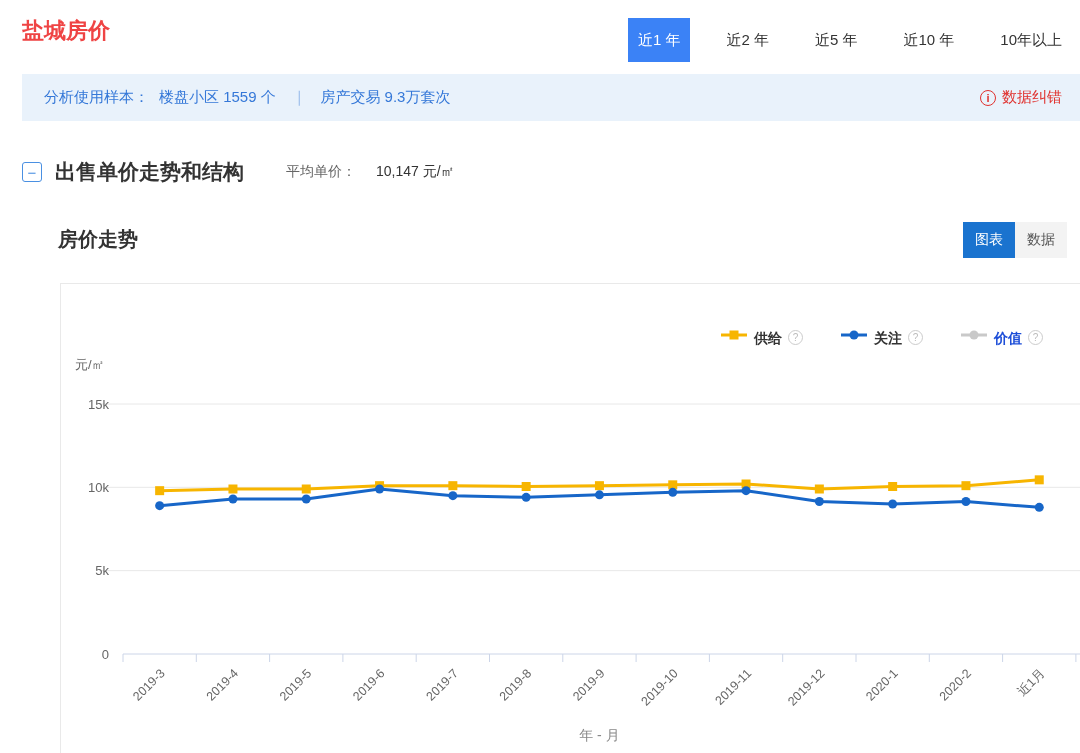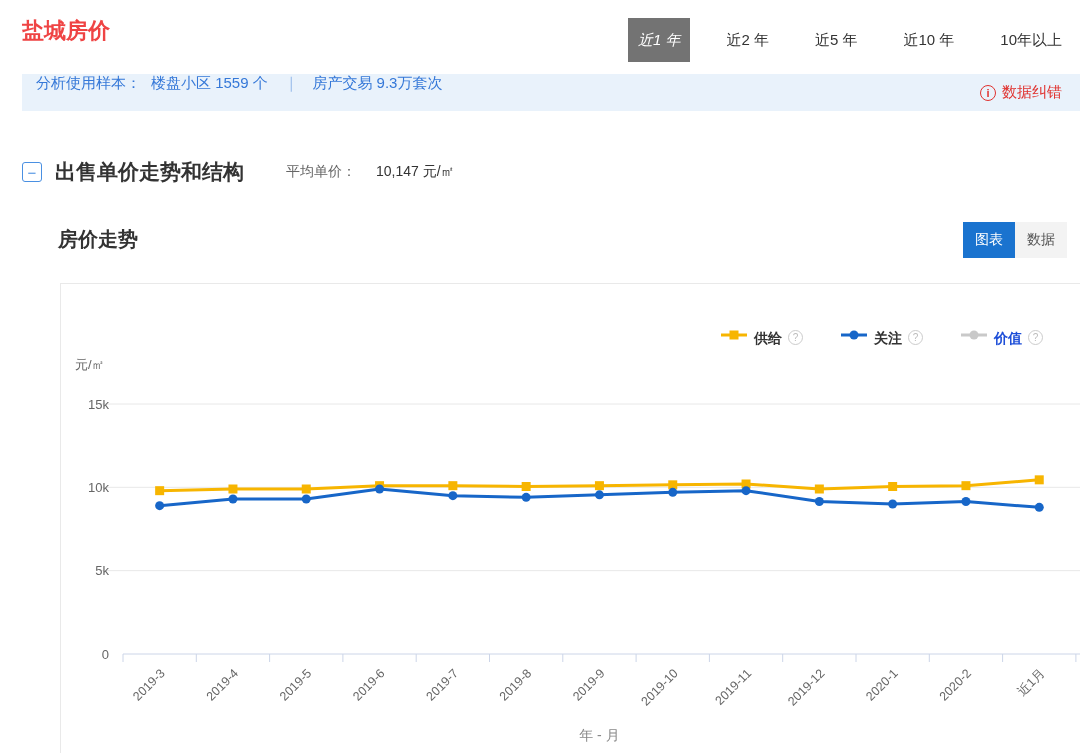--- a/index.html
+++ b/index.html
@@ -4,25 +4,25 @@
 <style>
   * { margin:0; padding:0; box-sizing:border-box; }
   html,body { width:1080px; height:753px; overflow:hidden; background:#fff;
     font-family:"Liberation Sans","DejaVu Sans",sans-serif; }
   .page { position:relative; width:1080px; height:753px; }
 
   
   .page-title { position:absolute; left:22px; top:16px; font-size:22px; font-weight:bold; color:#ef4444; }
   .tabs { position:absolute; top:18px; right:8px; display:flex; align-items:center; height:44px; }
   .tab { padding:0 10px; line-height:44px; font-size:15px; color:#333; cursor:pointer; margin-left:26px; white-space:nowrap; }
-  .tab.active { background:#737373; color:#fff; margin-left:0;font-style:italic; }
+  .tab.active { background:#3b82f6; color:#fff; margin-left:0; }
 
   
-  .info-bar { position:absolute; left:22px; right:0; top:74px; height:37px; background:#e9f2fb;
-    display:flex; font-size:15px; color:#3578d8; padding:0 18px 0 14px; }
+  .info-bar { position:absolute; left:22px; right:0; top:74px; height:47px; background:#e9f2fb;
+    display:flex; align-items:center; font-size:15px; color:#3578d8; padding:0 18px 0 22px; }
   .info-bar .seg { margin-right:10px; white-space:nowrap; }
   .info-bar .divider { margin:0 14px 0 6px; color:#8db4e8; }
   .info-right { margin-left:auto; display:flex; align-items:center; color:#e0312e; font-size:15px; cursor:pointer; }
   .info-icon { width:16px; height:16px; border:1.5px solid #e0312e; border-radius:50%;
     display:inline-flex; align-items:center; justify-content:center; font-size:11px; font-weight:bold;
     margin-right:6px; color:#e0312e; }
 
   
   .section-head { position:absolute; left:22px; top:158px; display:flex; align-items:center; }
   .collapse-btn { width:20px; height:20px; border:1.5px solid #4a90e2; border-radius:3px; color:#4a90e2;

